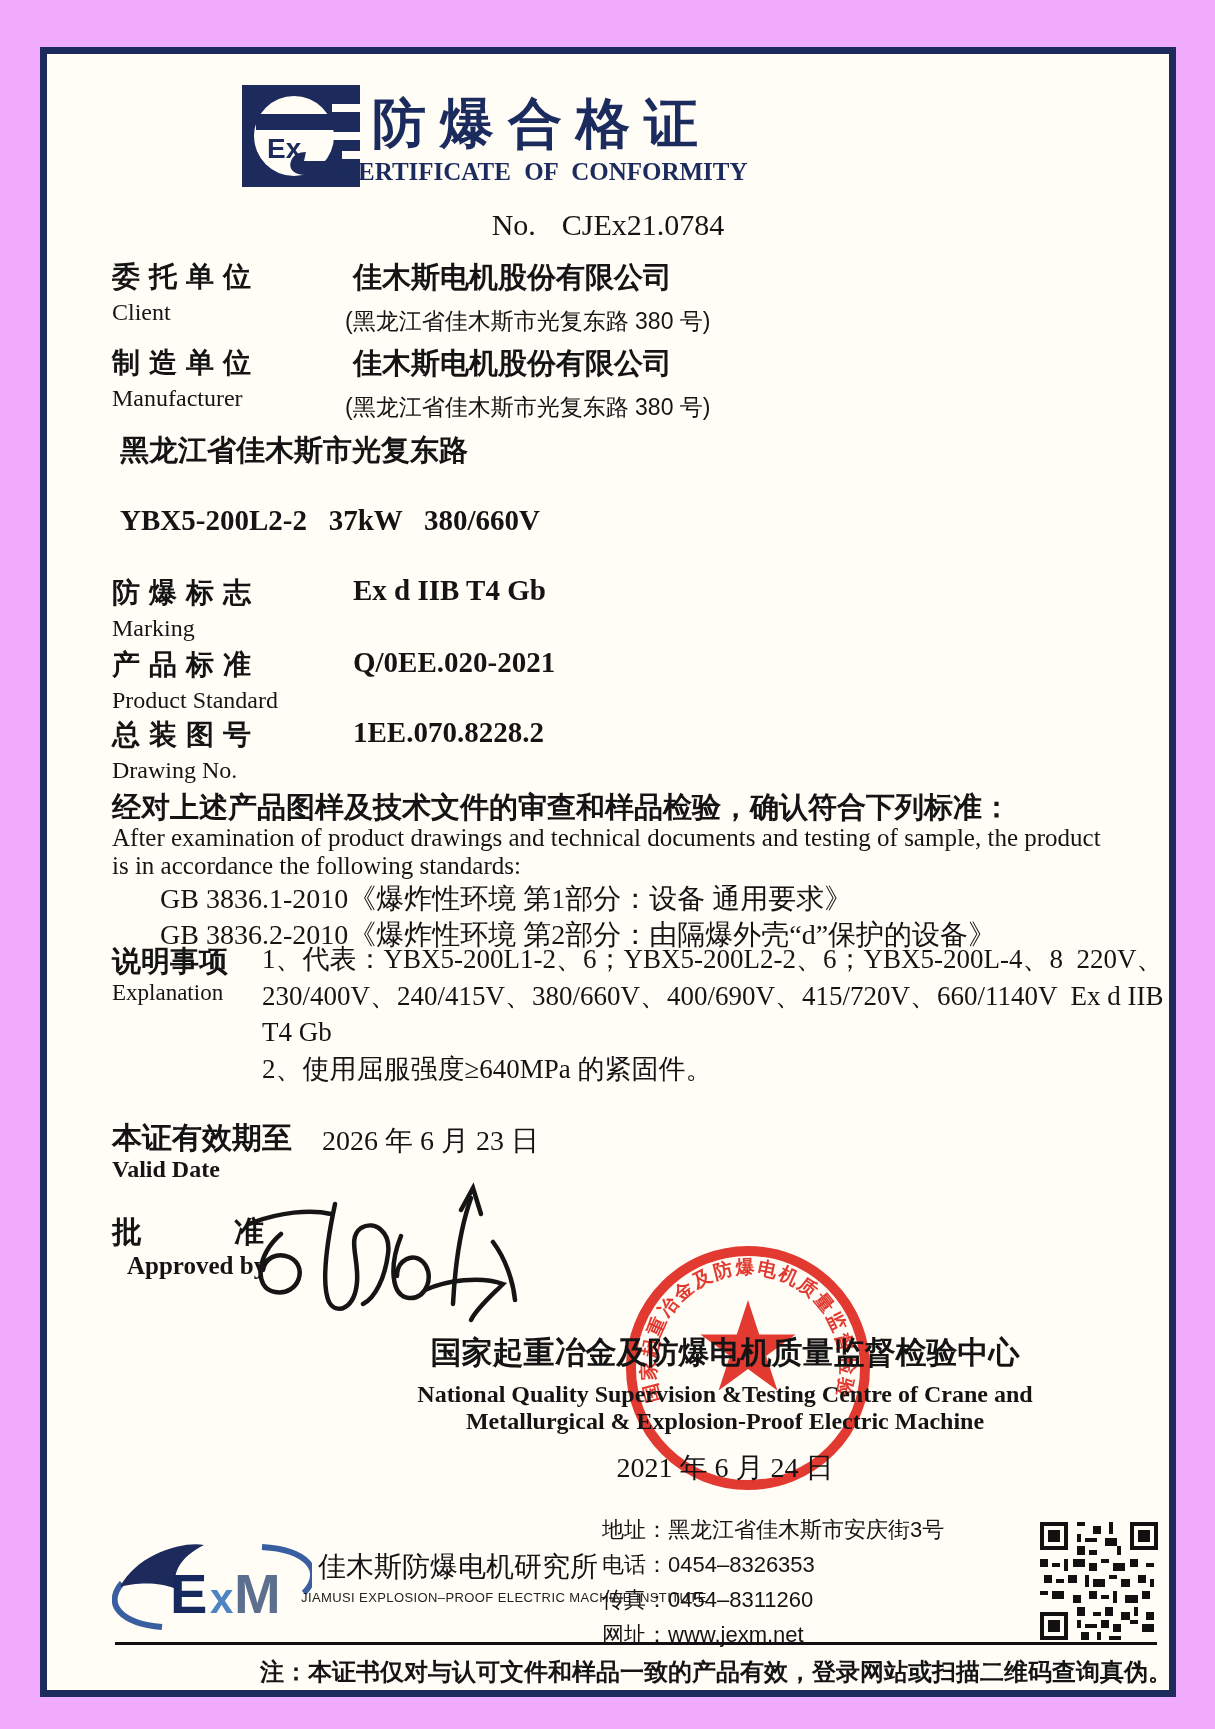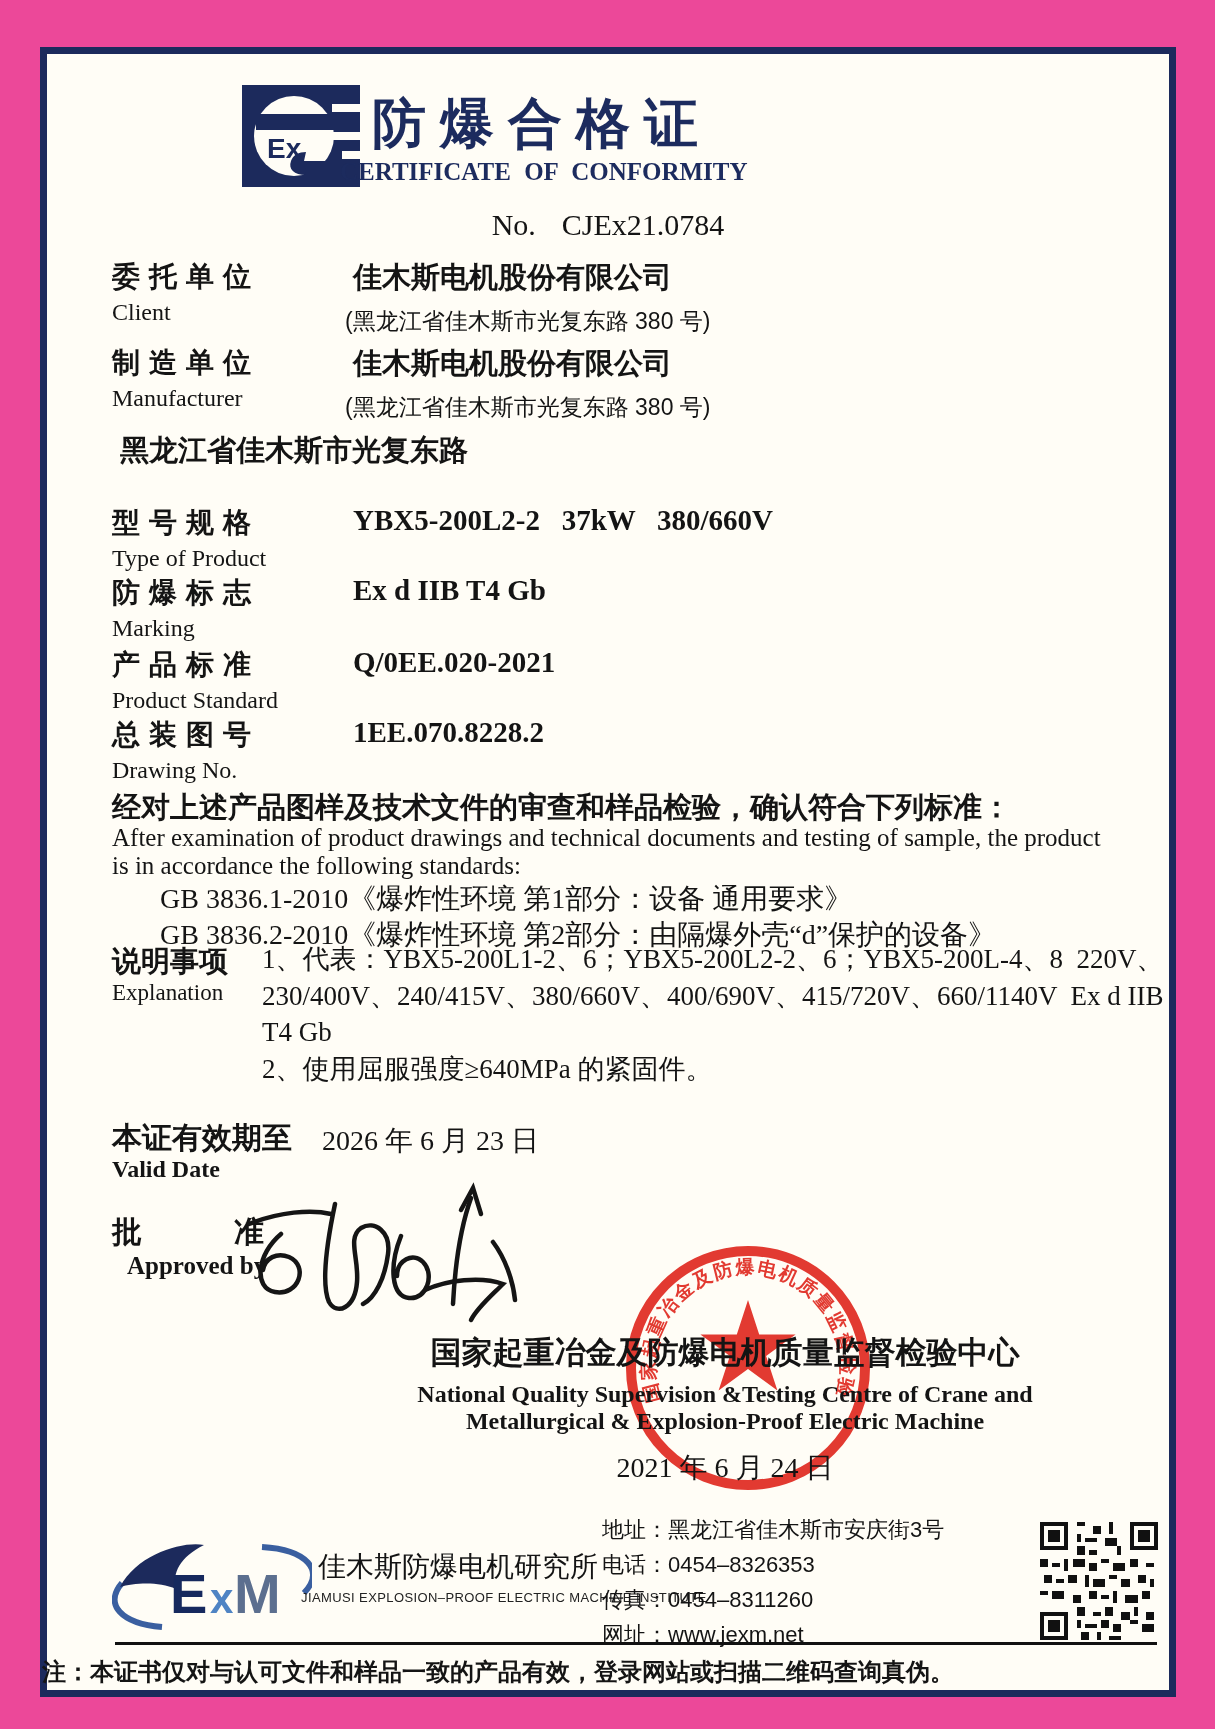--- a/index.html
+++ b/index.html
@@ -1,16 +1,16 @@
 <!DOCTYPE html>
 <html><head>
 <meta charset="utf-8">
 <style>
   html,body{margin:0;padding:0;background:#efece0;}
-  .page{position:relative;width:1215px;height:1729px;background:#ec4899;overflow:hidden;
+  .page{position:relative;width:1215px;height:1729px;background:#f0abfc;overflow:hidden;
         font-family:"Liberation Sans",sans-serif;color:#141414;}
   .frame{position:absolute;left:40px;top:47px;width:1122px;height:1636px;
          border:7px solid #1c2a5c;background:#fffdf6;}
   .abs{position:absolute;}
 
   
   .title-cn{left:372px;top:88px;width:330px;text-align:center;font-size:54px;font-weight:bold;
             color:#1c2b5e;letter-spacing:14px;white-space:nowrap;}
   .title-en{left:340px;top:158px;width:360px;text-align:center;font-size:25px;font-weight:bold;
             color:#1c2b5e;font-family:"Liberation Serif",serif;word-spacing:7px;white-space:nowrap;}
@@ -51,21 +51,21 @@
   .org .cn{font-size:31px;font-weight:bold;white-space:nowrap;}
   .org .en{font-size:24px;font-weight:bold;font-family:"Liberation Serif",serif;line-height:27px;margin-top:7px;white-space:nowrap;}
   .org .dt{font-size:28px;font-family:"Liberation Serif",serif;margin-top:14px;}
 
   
   .inst-cn{left:318px;top:1548px;font-size:28px;font-weight:normal;white-space:nowrap;}
   .inst-en{left:301px;top:1590px;font-size:13px;letter-spacing:.4px;color:#222;white-space:nowrap;}
   .contact{left:602px;top:1512px;font-size:22px;font-weight:500;line-height:35px;}
   .contact .lbl{font-weight:normal;}
   .rule{left:115px;top:1642px;width:1042px;height:3px;background:#111;}
-  .foot-note{left:42px;top:1656px;width:1130px;text-align:left;font-size:24px;font-weight:600;white-space:nowrap;}
+  .foot-note{left:42px;top:1656px;width:1130px;text-align:right;font-size:24px;font-weight:600;white-space:nowrap;}
 
   svg text{font-family:"Liberation Sans",sans-serif;}
 </style>
 </head>
 <body>
 
 <div class="page">
   <div class="frame"></div>
 
   <svg class="abs" style="left:242px;top:85px;" width="118" height="102" viewBox="0 0 118 102">
@@ -105,24 +105,20 @@
         <div class="v">佳木斯电机股份有限公司</div>
       <div class="note">(黑龙江省佳木斯市光复东路 380 号)</div>
       </div>
   </div>
   <div class="abs row" style="top:431px">
     <div class="val">
         <div class="v">黑龙江省佳木斯市光复东路</div>
       </div>
   </div>
   <div class="abs row" style="top:504px">
-    <div class="lab">
-        <div class="cn">型号规格</div>
-      <div class="en">Type of Product</div>
-      </div>
     <div class="val">
         <div class="v latin">YBX5-200L2-2   37kW   380/660V</div>
       </div>
   </div>
   <div class="abs row" style="top:574px">
     <div class="lab">
         <div class="cn">防爆标志</div>
       <div class="en">Marking</div>
       </div>
     <div class="val">

